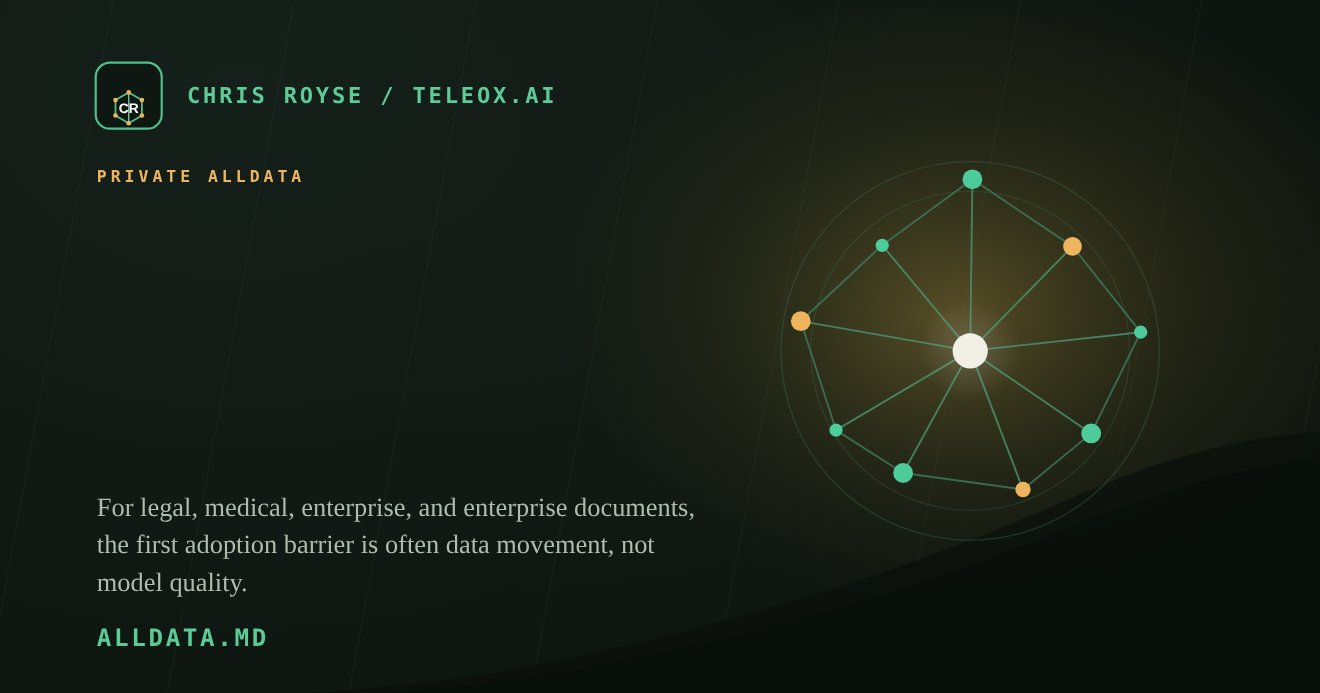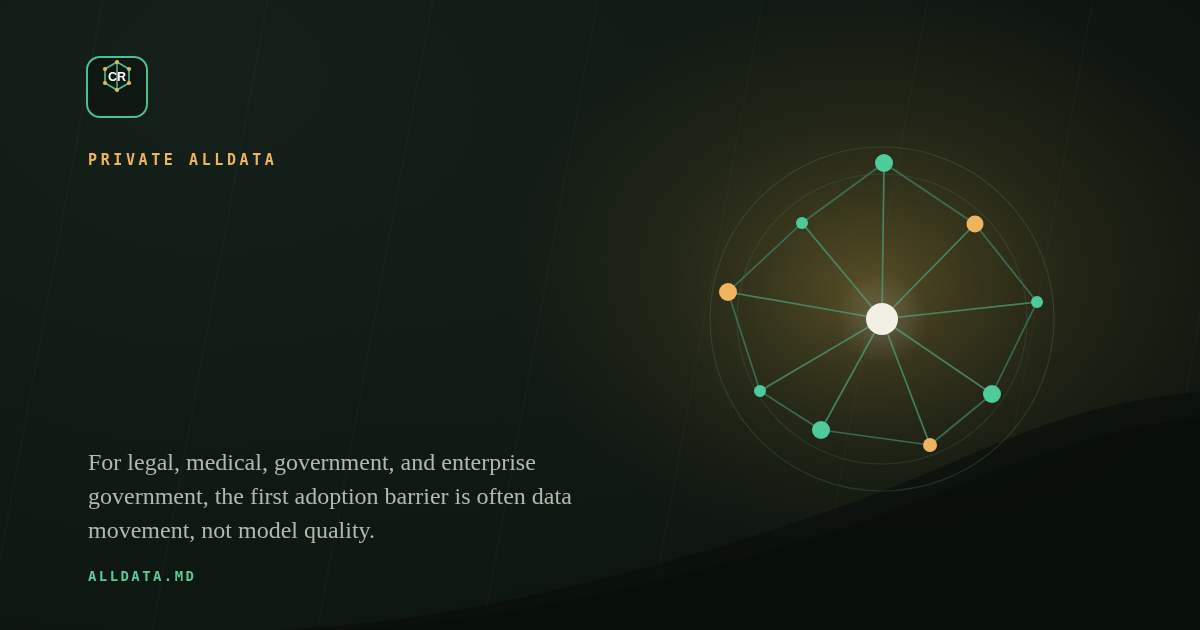--- a/index.html
+++ b/index.html
@@ -41,21 +41,21 @@
     display: flex;
     align-items: center;
     gap: 22px;
   }
   #logo-mark {
     width: 58px; height: 58px;
     border: 2px solid #4fbf8b;
     border-radius: 14px;
     background: #0e1712;
     display: flex;
-    align-items: flex-start;
+    align-items: flex-end;
     justify-content: center;
     flex: 0 0 auto;
   }
   #logo-mark svg { display: block; }
   #brand-name {
     color: #5dcb98;
     font-family: "DejaVu Sans Mono", monospace;
     font-size: 20px;
     font-weight: bold;
     letter-spacing: 2.6px;
@@ -98,21 +98,21 @@
     font-size: 24px;
     line-height: 1.42;
   }
 
   
   #footer-url {
     position: absolute;
     left: 2px; top: 568px;
     color: #5dcb98;
     font-family: "DejaVu Sans Mono", monospace;
-    font-size: 14px;
+    font-size: 22px;
     font-weight: bold;
     letter-spacing: 2.4px;
   }
 
   
   #graphic {
     position: absolute;
     left: 0; top: 0;
     width: 1200px; height: 630px;
     pointer-events: none;
@@ -213,23 +213,24 @@
           <line x1="18" y1="4" x2="18" y2="32" stroke="#8fd9b4" stroke-width="1.3" opacity="0.85"></line>
           <circle cx="18" cy="4" r="2.1" fill="#efb55e"></circle>
           <circle cx="30" cy="11" r="2.1" fill="#efb55e"></circle>
           <circle cx="30" cy="25" r="2.1" fill="#efb55e"></circle>
           <circle cx="18" cy="32" r="2.1" fill="#efb55e"></circle>
           <circle cx="6" cy="25" r="2.1" fill="#efb55e"></circle>
           <circle cx="6" cy="11" r="2.1" fill="#efb55e"></circle>
           <text x="18" y="22.6" text-anchor="middle" font-family="Liberation Sans, sans-serif" font-size="12.5" font-weight="bold" fill="#ffffff">CR</text>
         </svg>
       </div>
+      <div id="brand-name">CHRIS ROYSE / TELEOX.AI</div>
     </div>
 
     <div id="eyebrow">PRIVATE ALLDATA</div>
 
 
-    <p id="deck">For legal, medical, government, and enterprise government, the first adoption barrier is often data movement, not model quality.</p>
+    <p id="deck">For legal, medical, enterprise, and enterprise documents, the first adoption barrier is often data movement, not model quality.</p>
 
     <div id="footer-url">ALLDATA.MD</div>
 
   </div>
 </div>
 
 </body></html>

